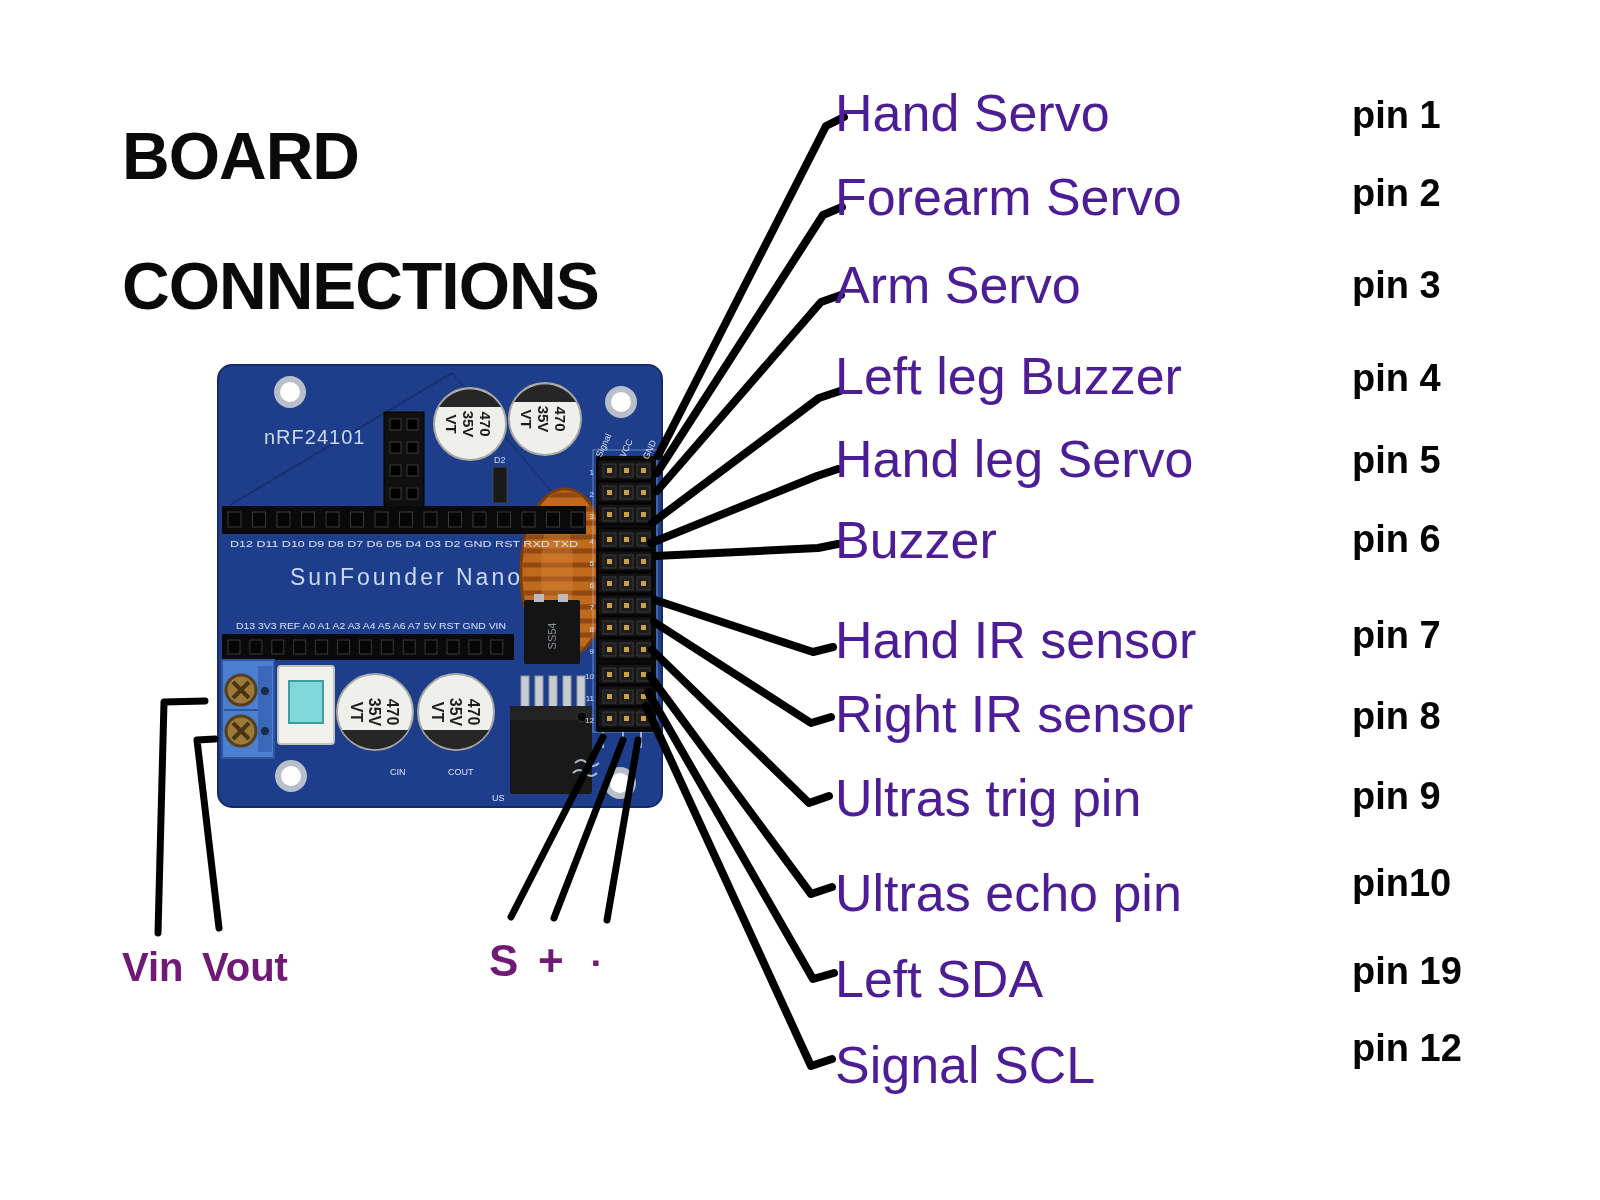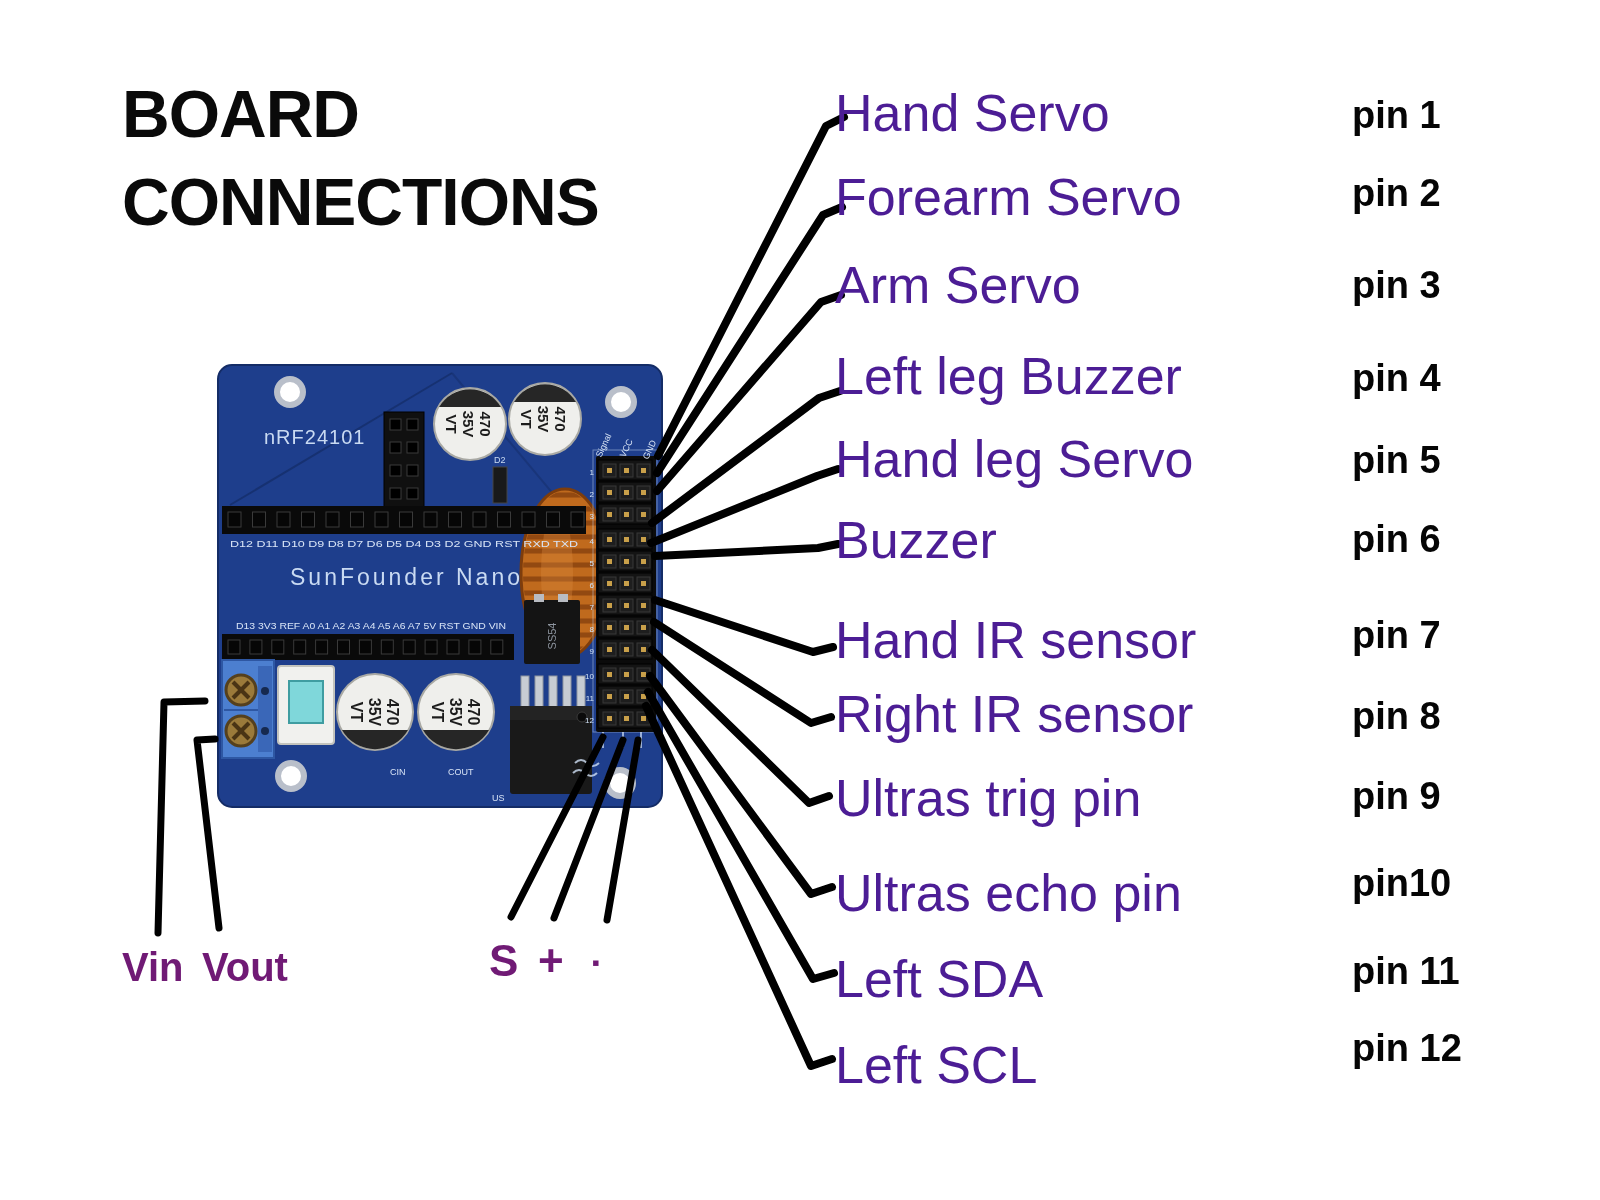--- a/index.html
+++ b/index.html
@@ -5,21 +5,21 @@
   html,body{margin:0;padding:0;background:#ffffff;}
   .canvas{
     position:relative;width:1600px;height:1200px;background:#ffffff;overflow:hidden;
     font-family:"Liberation Sans",sans-serif;color:#000;
   }
   .title{
     position:absolute;left:122px;top:70px;
     font-size:66px;font-weight:bold;letter-spacing:-1px;line-height:88px;
     color:#0a0a0a;white-space:nowrap;
   }
-  .title span{display:block;}
+  .title span{display:block;margin-top:42px;}
   .conn-label{
     position:absolute;left:835px;
     font-size:52px;font-weight:normal;white-space:nowrap;color:#4c1d95;
   }
   .pin-label{
     position:absolute;left:1352px;
     font-size:38px;font-weight:bold;white-space:nowrap;color:#050505;text-align:center;
   }
   .bottom-label{
     position:absolute;font-size:40px;font-weight:bold;color:#701a75;white-space:nowrap;
@@ -353,33 +353,33 @@
   <div class="conn-label" style="top:167px">Forearm Servo</div>
   <div class="conn-label" style="top:255px">Arm Servo</div>
   <div class="conn-label" style="top:346px">Left leg Buzzer</div>
   <div class="conn-label" style="top:429px">Hand leg Servo</div>
   <div class="conn-label" style="top:510px">Buzzer</div>
   <div class="conn-label" style="top:610px">Hand IR sensor</div>
   <div class="conn-label" style="top:684px">Right IR sensor</div>
   <div class="conn-label" style="top:768px">Ultras trig pin</div>
   <div class="conn-label" style="top:863px">Ultras echo pin</div>
   <div class="conn-label" style="top:949px">Left SDA</div>
-  <div class="conn-label" style="top:1035px">Left SCL</div>
+  <div class="conn-label" style="top:1035px">Signal SCL</div>
 
   <div class="pin-label" style="top:94px">pin 1</div>
   <div class="pin-label" style="top:172px">pin 2</div>
   <div class="pin-label" style="top:264px">pin 3</div>
   <div class="pin-label" style="top:357px">pin 4</div>
   <div class="pin-label" style="top:439px">pin 5</div>
   <div class="pin-label" style="top:518px">pin 6</div>
   <div class="pin-label" style="top:614px">pin 7</div>
   <div class="pin-label" style="top:695px">pin 8</div>
   <div class="pin-label" style="top:775px">pin 9</div>
   <div class="pin-label" style="top:862px">pin10</div>
-  <div class="pin-label" style="top:950px">pin 11</div>
+  <div class="pin-label" style="top:950px">pin 19</div>
   <div class="pin-label" style="top:1027px">pin 12</div>
 
   <div class="bottom-label" style="left:122px;top:945px">Vin</div>
   <div class="bottom-label" style="left:202px;top:945px">Vout</div>
   <div class="bottom-label" style="left:489px;top:936px;font-size:44px">S</div>
   <div class="bottom-label" style="left:538px;top:936px;font-size:44px">+</div>
   <div class="bottom-label" style="left:592px;top:950px;font-size:22px">▪</div>
 
 </div>
 

